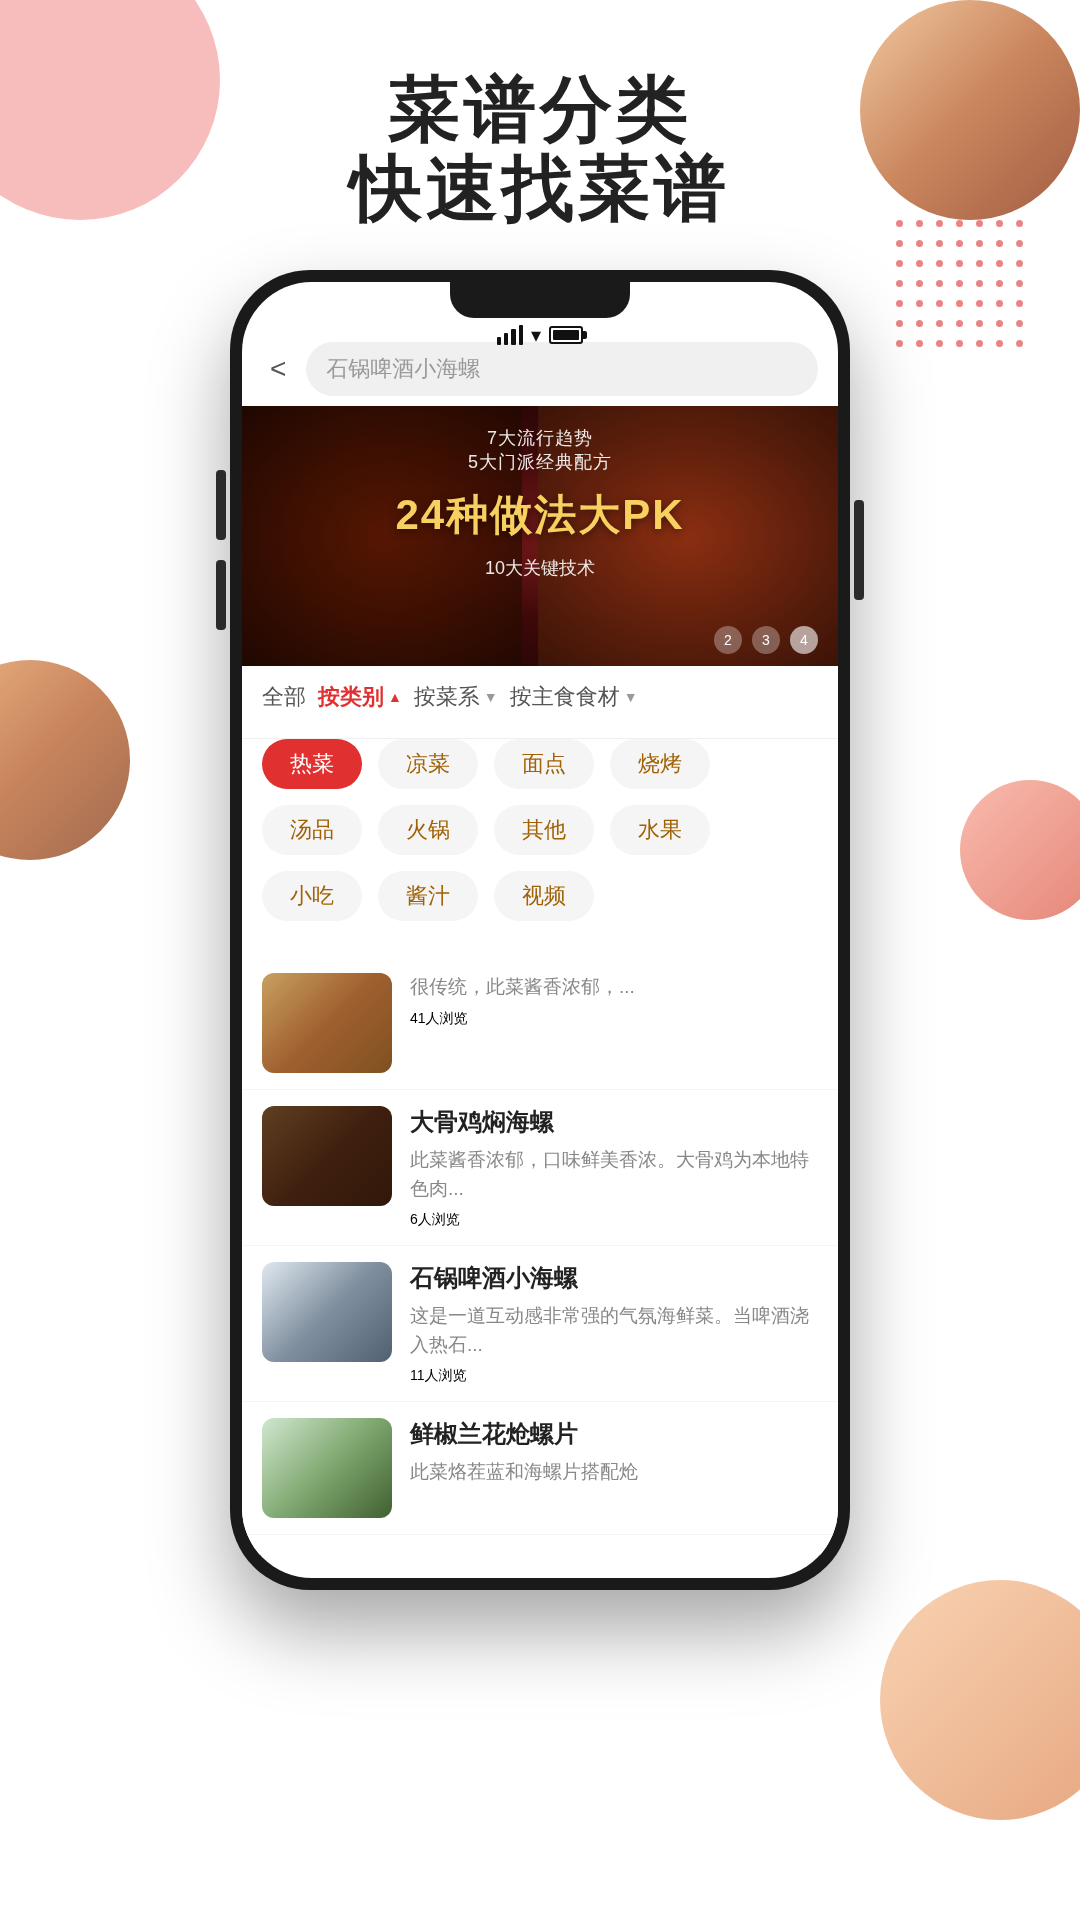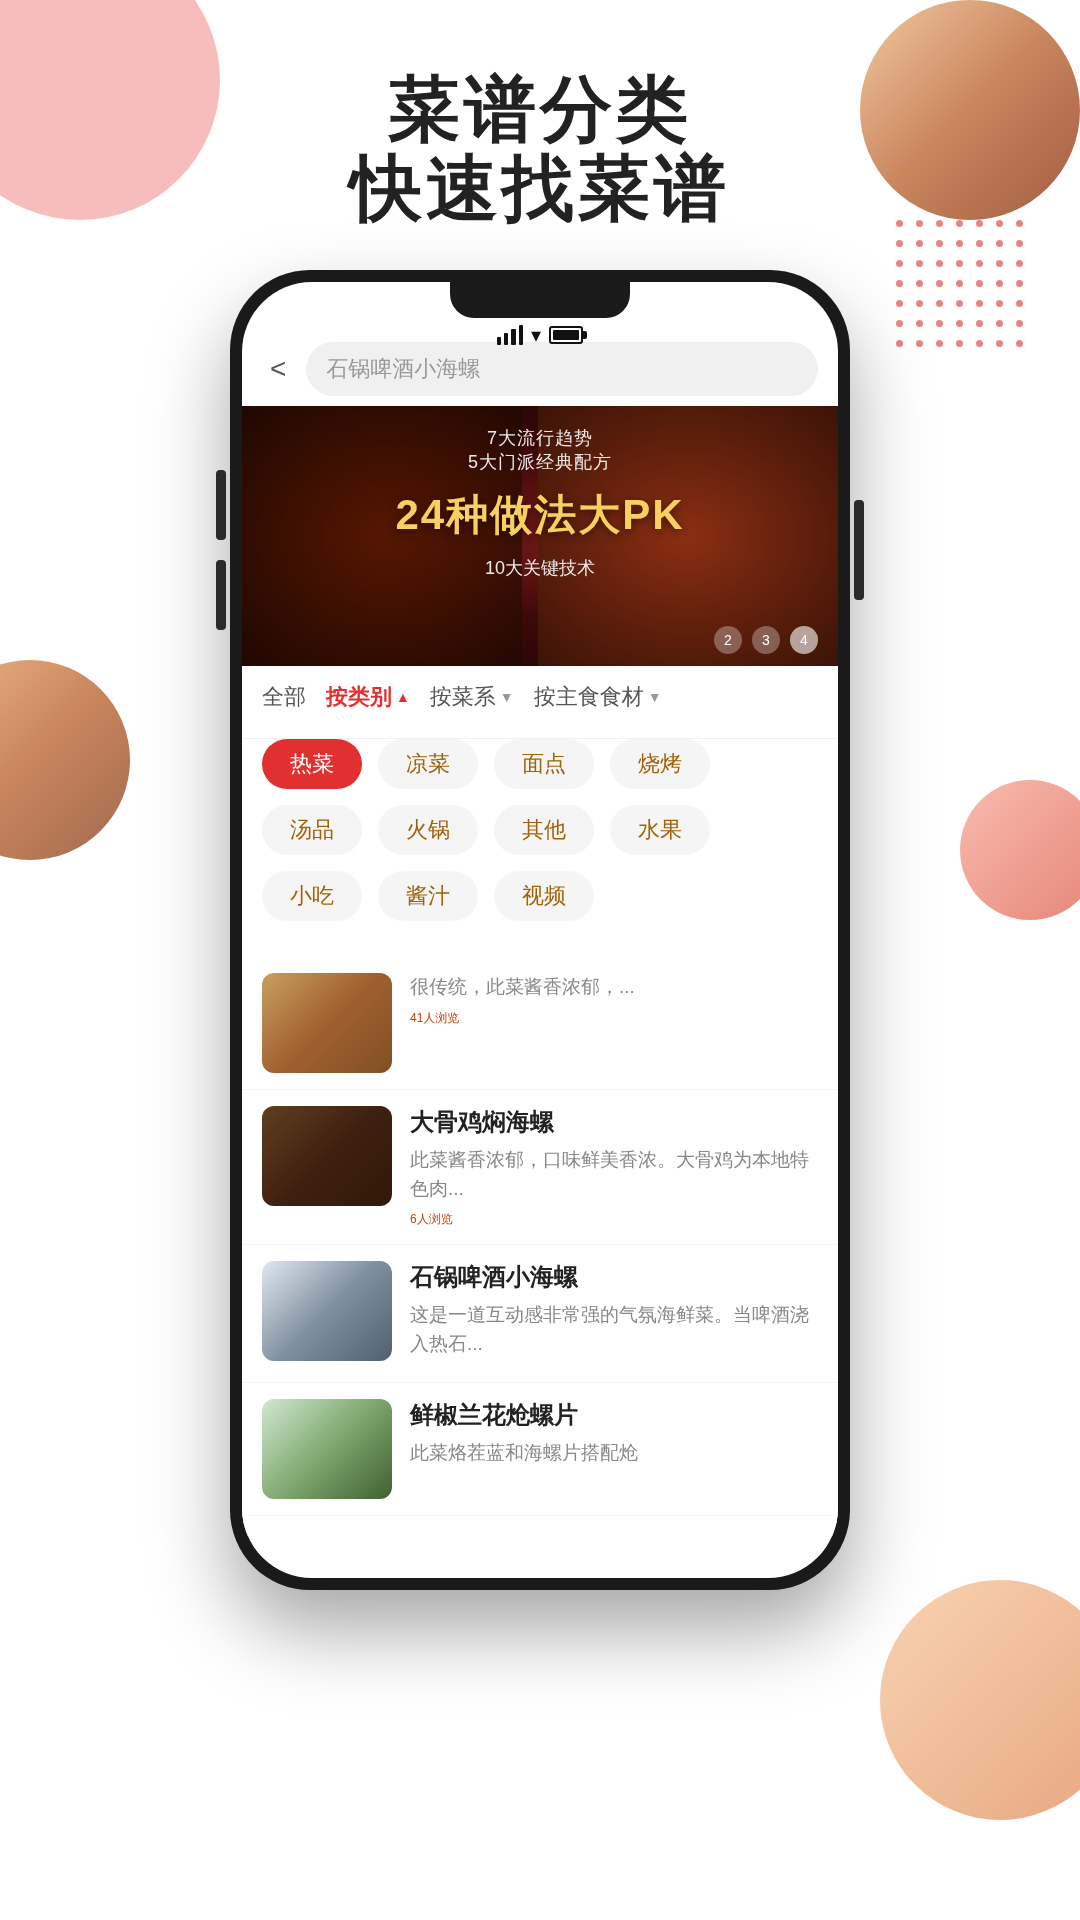--- a/index.html
+++ b/index.html
@@ -303,21 +303,21 @@
     }
 
     
     .filter-tabs {
       background: #fff;
       padding: 16px 20px 8px;
       border-bottom: 1px solid #f0f0f0;
     }
     .filter-row {
       display: flex;
-      gap: 20px;
+      gap: 12px;
       align-items: center;
       margin-bottom: 18px;
     }
     .filter-tab {
       font-size: 22px;
       color: #555;
       cursor: pointer;
       display: flex;
       align-items: center;
       gap: 4px;
@@ -404,22 +404,22 @@
       font-size: 19px;
       color: #888;
       line-height: 1.5;
       display: -webkit-box;
       -webkit-line-clamp: 2;
       -webkit-box-orient: vertical;
       overflow: hidden;
       margin-bottom: 8px;
     }
     .recipe-views {
-      font-size: 12px;
-      color: #c2410c;
+      font-size: 14px;
+      color: #000000;
     }
 
     
     .phone-side-btn {
       position: absolute;
       background: #2a2a2a;
       border-radius: 4px;
     }
     .vol-up {
       top: 200px;
@@ -630,20 +630,21 @@
             <div class="recipe-desc">此菜酱香浓郁，口味鲜美香浓。大骨鸡为本地特色肉...</div>
             <div class="recipe-views">6人浏览</div>
           </div>
         </div>
 
         <div class="recipe-item">
           <div class="recipe-img recipe-img-3"></div>
           <div class="recipe-content">
             <div class="recipe-title">石锅啤酒小海螺</div>
             <div class="recipe-desc">这是一道互动感非常强的气氛海鲜菜。当啤酒浇入热石...</div>
+            <div class="recipe-views">11人浏览</div>
           </div>
         </div>
 
         <div class="recipe-item">
           <div class="recipe-img recipe-img-4"></div>
           <div class="recipe-content">
             <div class="recipe-title">鲜椒兰花炝螺片</div>
             <div class="recipe-desc">此菜烙茬蓝和海螺片搭配炝</div>
           </div>
         </div>

